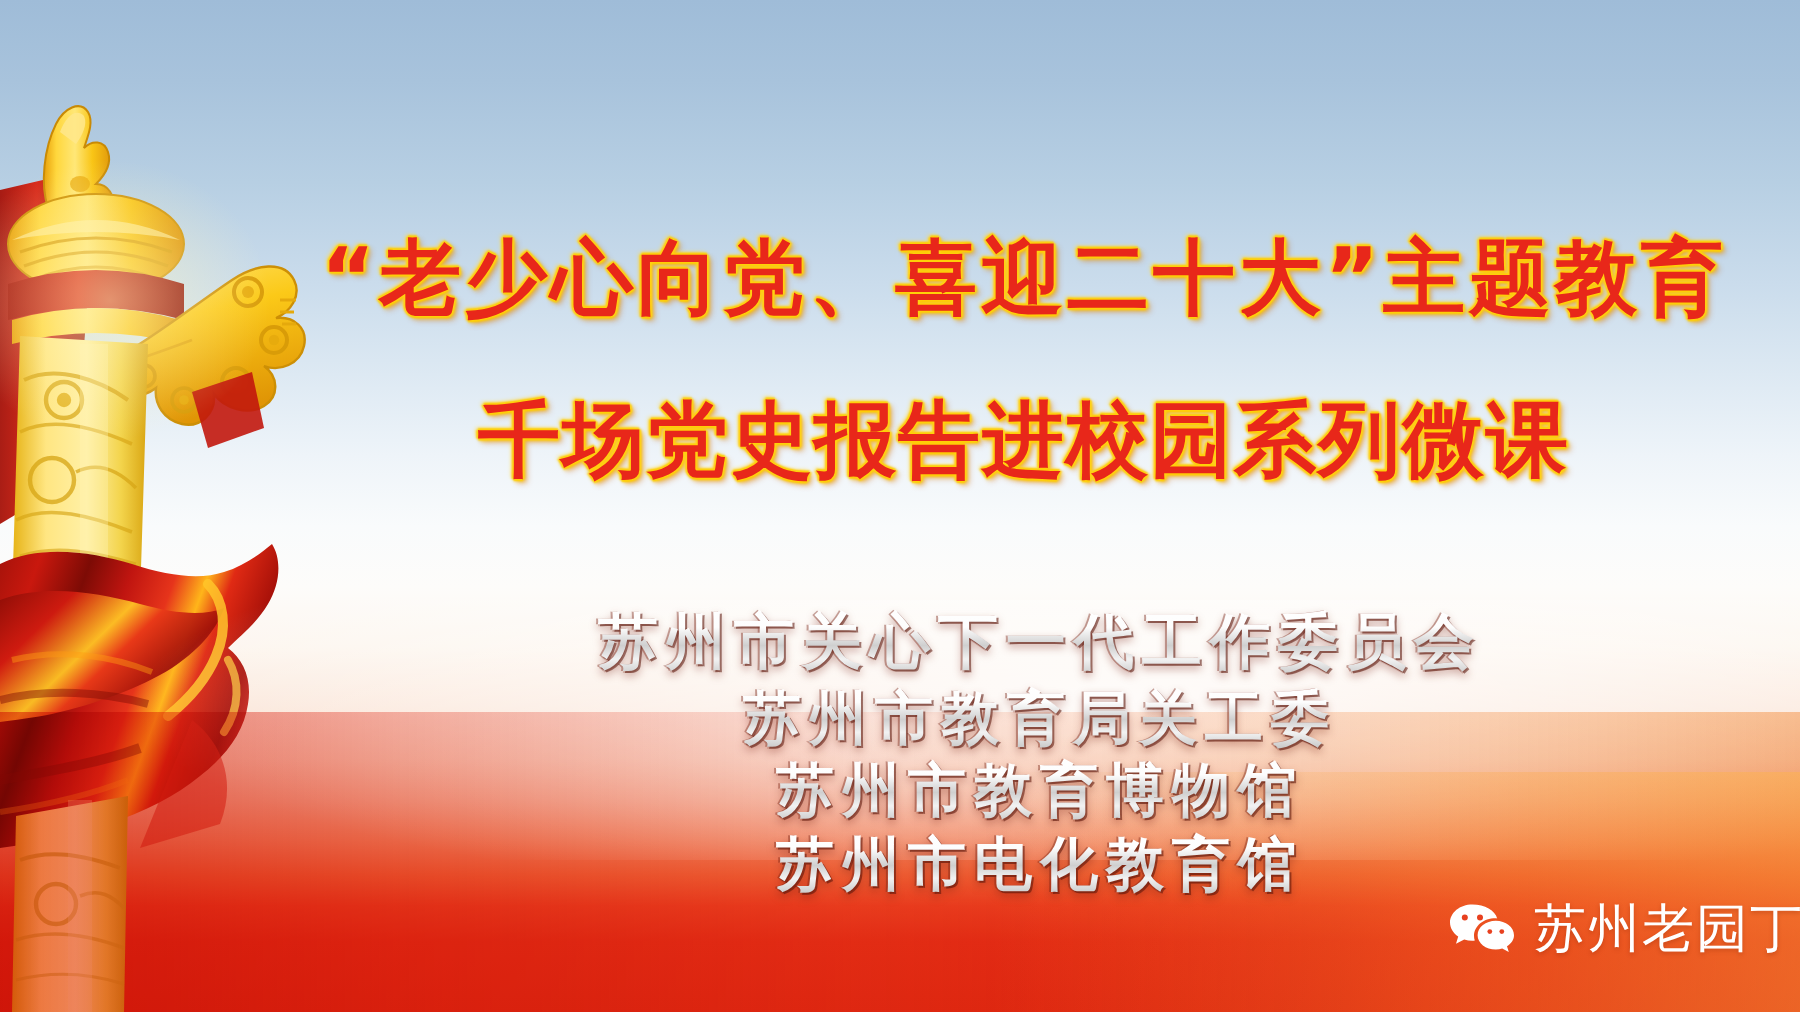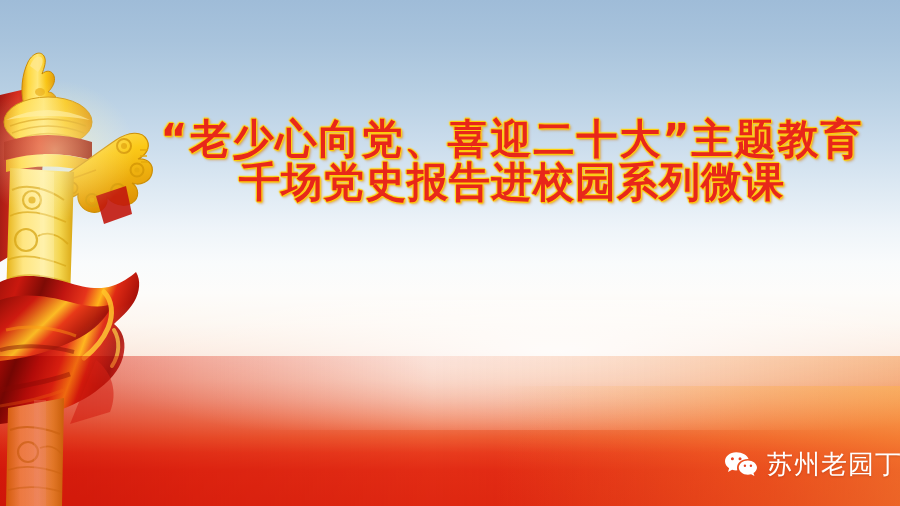--- a/index.html
+++ b/index.html
@@ -73,21 +73,21 @@
     white-space:nowrap;
     line-height:1.05;
     text-shadow:
        0 0 1px #ffd000,
        1px 0 1px #ffd21a, -1px 0 1px #ffd21a,
        0 1px 1px #ffcf00, 0 -1px 1px #ffcf00,
        1px 1px 2px #ffbe00, -1px -1px 2px #ffd84d,
        2px 2px 3px rgba(200,90,0,.45);
   }
   #title1{font-size:41px;}
-  #title2{font-size:41px;letter-spacing:1px;}
+  #title2{font-size:41px;margin-top:38px;letter-spacing:1px;}
 
   
   .orgs{position:absolute;left:160px;top:303px;width:720px;text-align:center;}
   .org-line{
     font-family:"DejaVu Serif","Liberation Serif",serif;
     font-weight:bold;
     font-size:30px;
     line-height:1.26;
     letter-spacing:4px;
     white-space:nowrap;
@@ -283,20 +283,26 @@
 
   <div class="haze"></div>
   <div class="warm-wash"></div>
   <div class="warm-wash2"></div>
 
   <div class="titles">
     <div class="title-line" id="title1">“老少心向党、喜迎二十大”主题教育</div>
     <div class="title-line" id="title2">千场党史报告进校园系列微课</div>
   </div>
 
+  <div class="orgs">
+    <div class="org-line" id="org1">苏州市关心下一代工作委员会</div>
+    <div class="org-line" id="org2">苏州市教育局关工委</div>
+    <div class="org-line" id="org3">苏州市教育博物馆</div>
+    <div class="org-line" id="org4">苏州市电化教育馆</div>
+  </div>
 
   <div id="watermark">
     <span>
       <svg class="wechat-icon" viewBox="0 0 34 30" xmlns="http://www.w3.org/2000/svg">
 
         <path d="M12.2,2.2 C5.9,2.2 1.0,6.3 1.0,11.3 C1.0,14.1 2.6,16.6 5.1,18.3 L4.0,21.9 L8.1,19.8 C9.4,20.2 10.8,20.4 12.2,20.4 C12.6,20.4 13.0,20.4 13.4,20.3 C13.1,19.5 13.0,18.7 13.0,17.9 C13.0,13.0 17.8,9.1 23.7,9.1 C24.0,9.1 24.3,9.1 24.6,9.2 C23.6,5.2 18.4,2.2 12.2,2.2 Z" fill="#ffffff"></path>
         <circle cx="8.4" cy="8.7" r="1.5" fill="#e8401f"></circle>
         <circle cx="16.0" cy="8.7" r="1.5" fill="#e8401f"></circle>
 
         <path d="M33.0,17.6 C33.0,13.6 28.9,10.4 23.9,10.4 C18.9,10.4 14.8,13.6 14.8,17.6 C14.8,21.6 18.9,24.8 23.9,24.8 C25.0,24.8 26.1,24.6 27.1,24.3 L30.4,26.0 L29.5,23.1 C31.6,21.8 33.0,19.8 33.0,17.6 Z" fill="#ffffff"></path>

